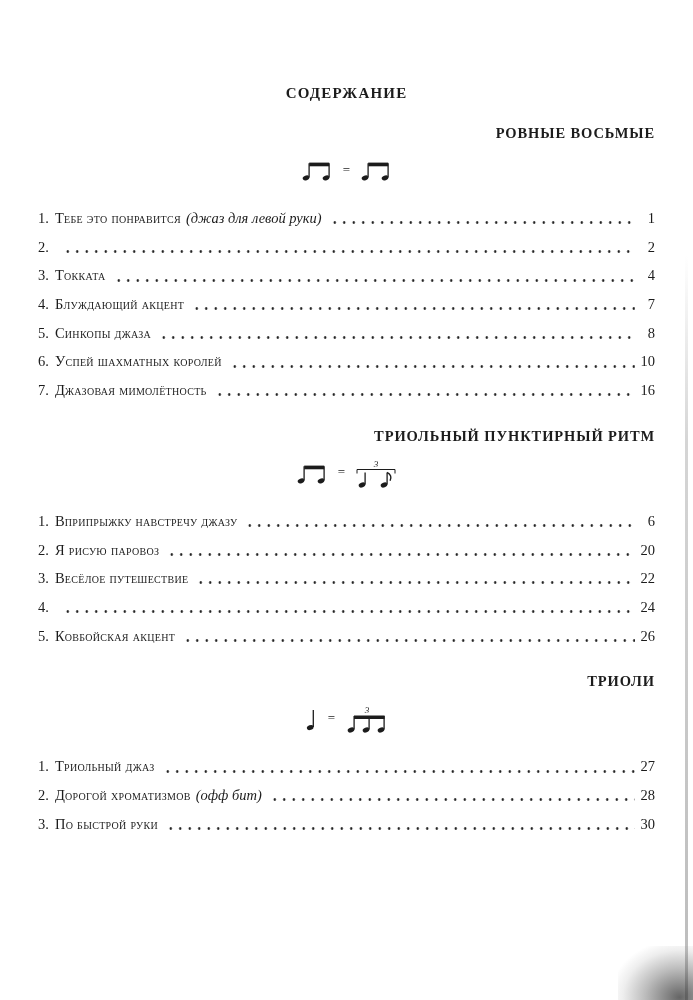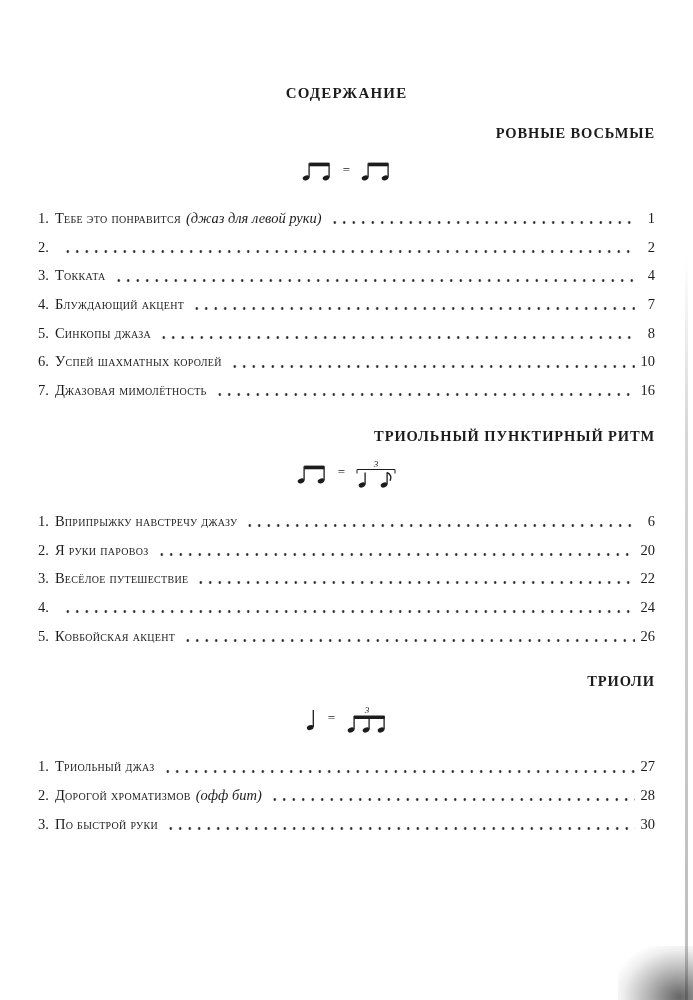--- a/index.html
+++ b/index.html
@@ -166,21 +166,21 @@
     <div class="toc-list">
       <div class="toc-line">
         <span class="num">1.</span>
         <span class="title">Вприпрыжку навстречу джазу</span>
         <span class="paren"></span>
         <span class="dots"></span>
         <span class="pg">6</span>
       </div>
       <div class="toc-line">
         <span class="num">2.</span>
-        <span class="title">Я руки паровоз</span>
+        <span class="title">Я рисую паровоз</span>
         <span class="paren"></span>
         <span class="dots"></span>
         <span class="pg">20</span>
       </div>
       <div class="toc-line">
         <span class="num">3.</span>
         <span class="title">Весёлое путешествие</span>
         <span class="paren"></span>
         <span class="dots"></span>
         <span class="pg">22</span>

